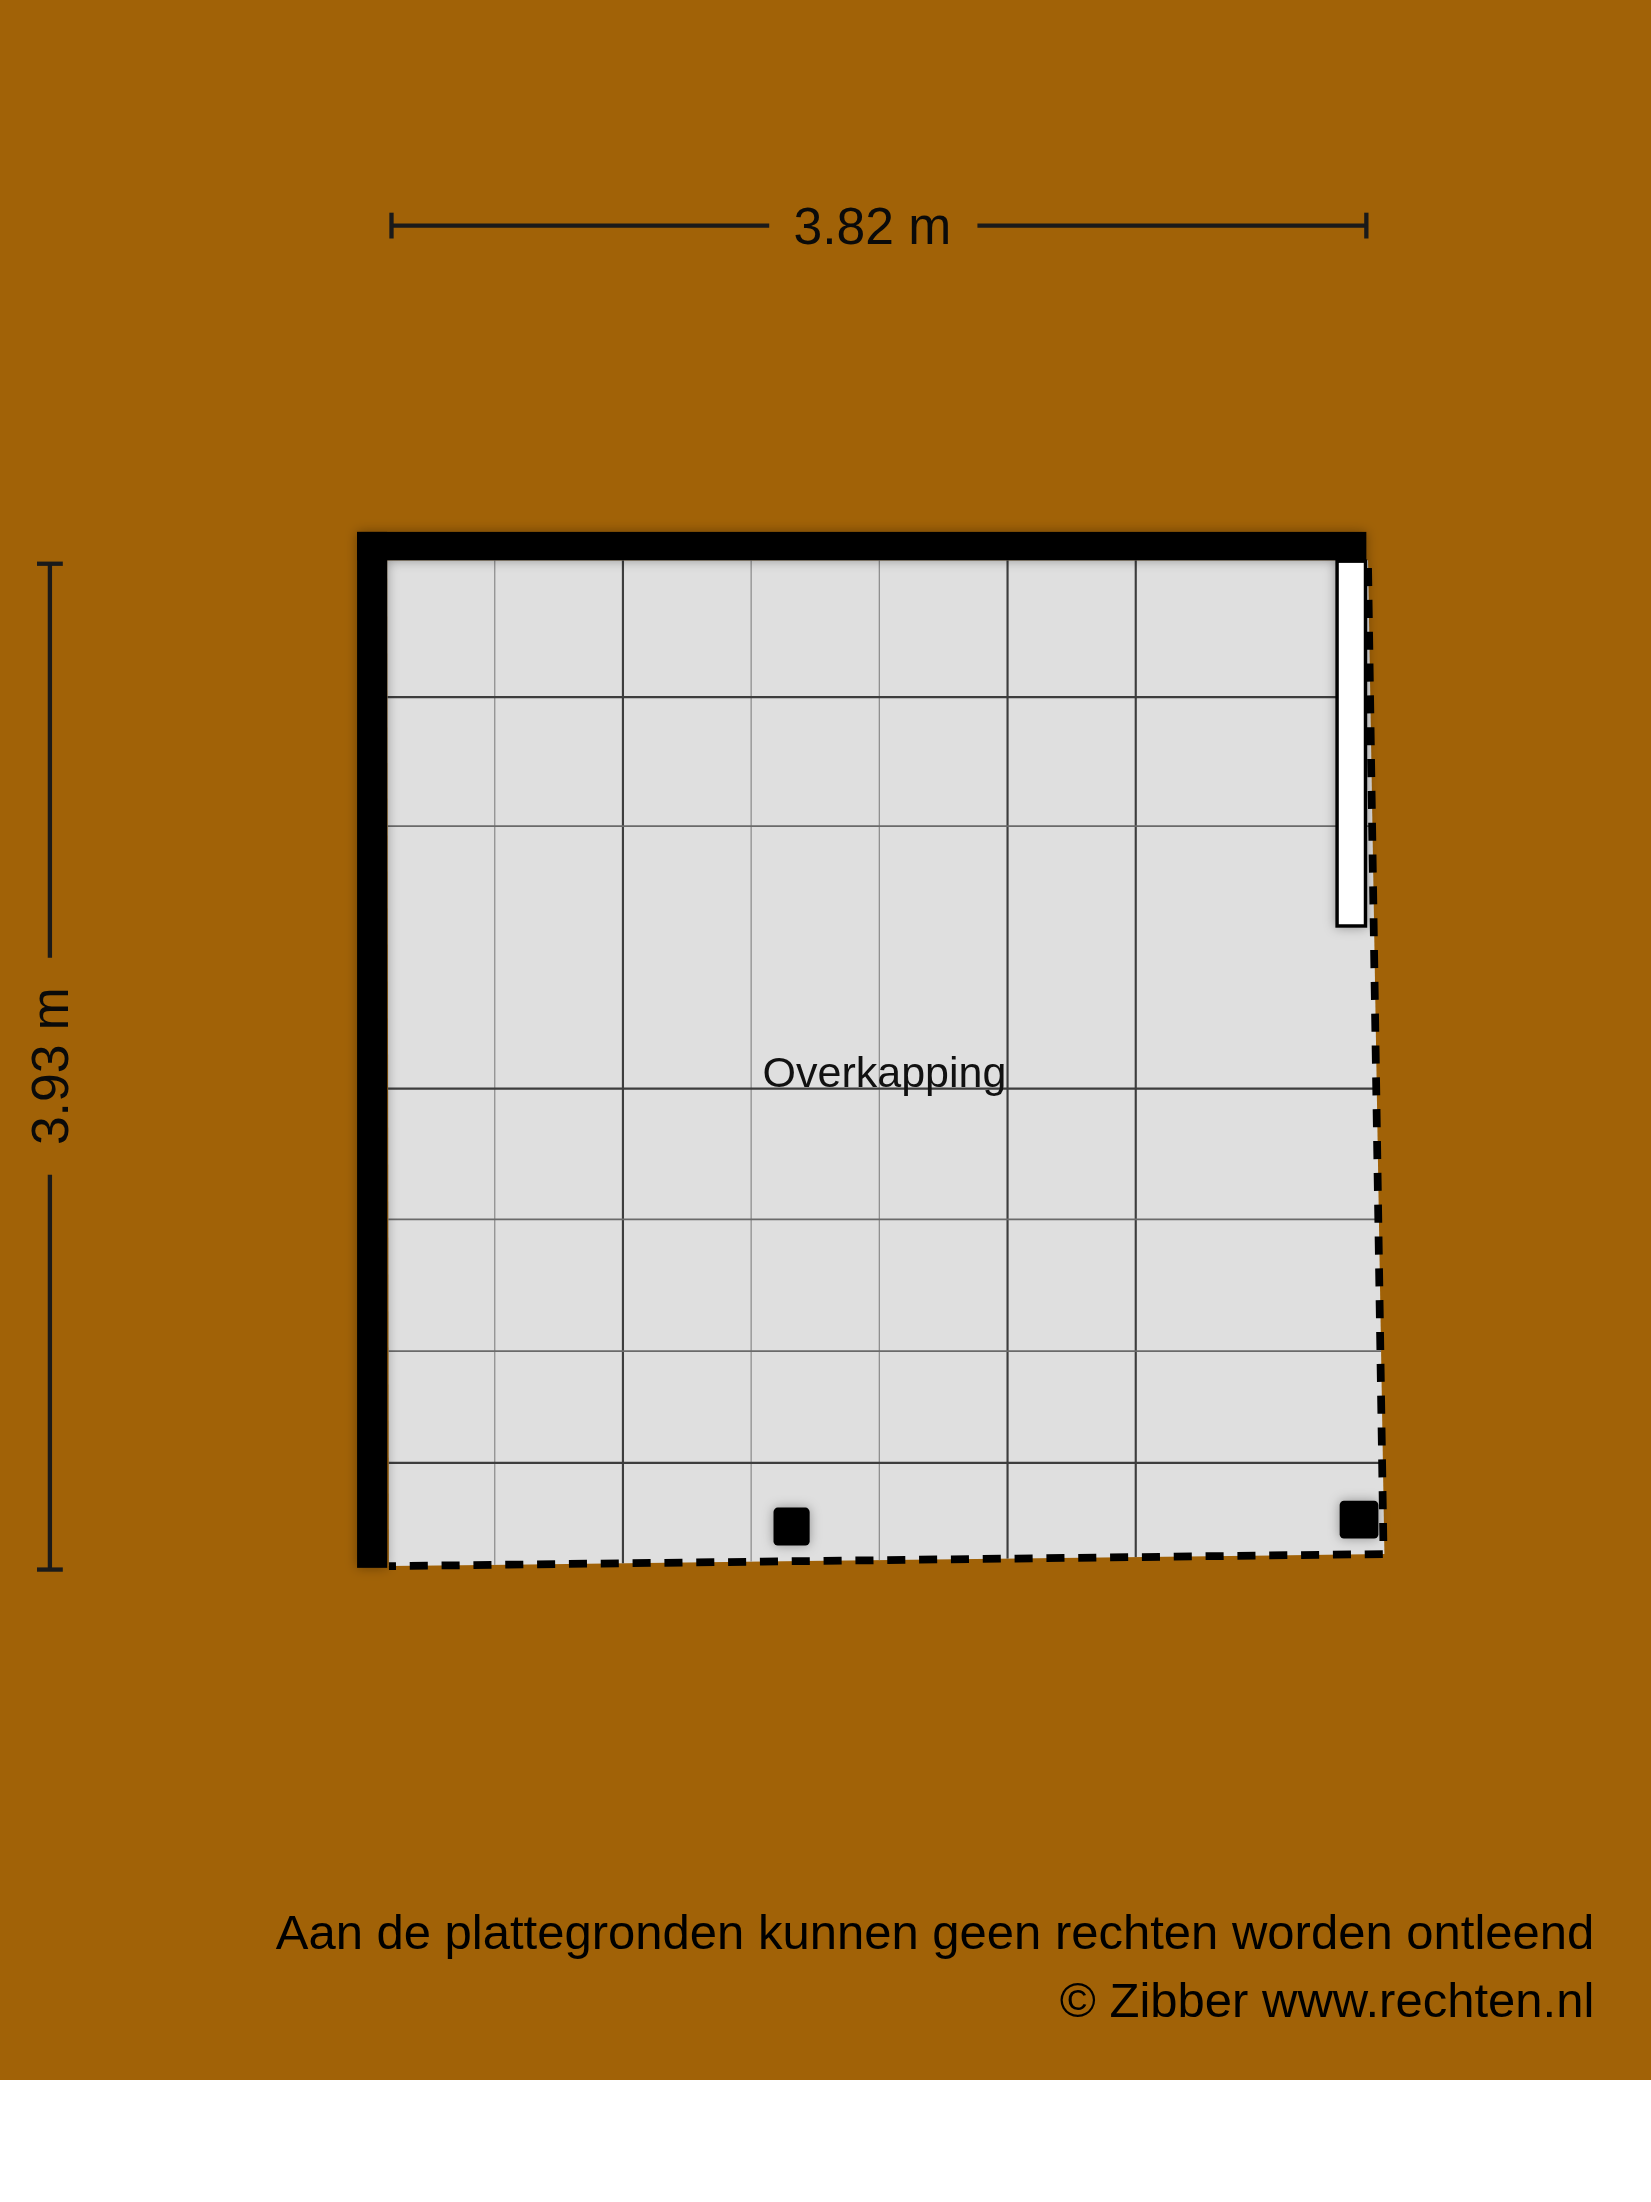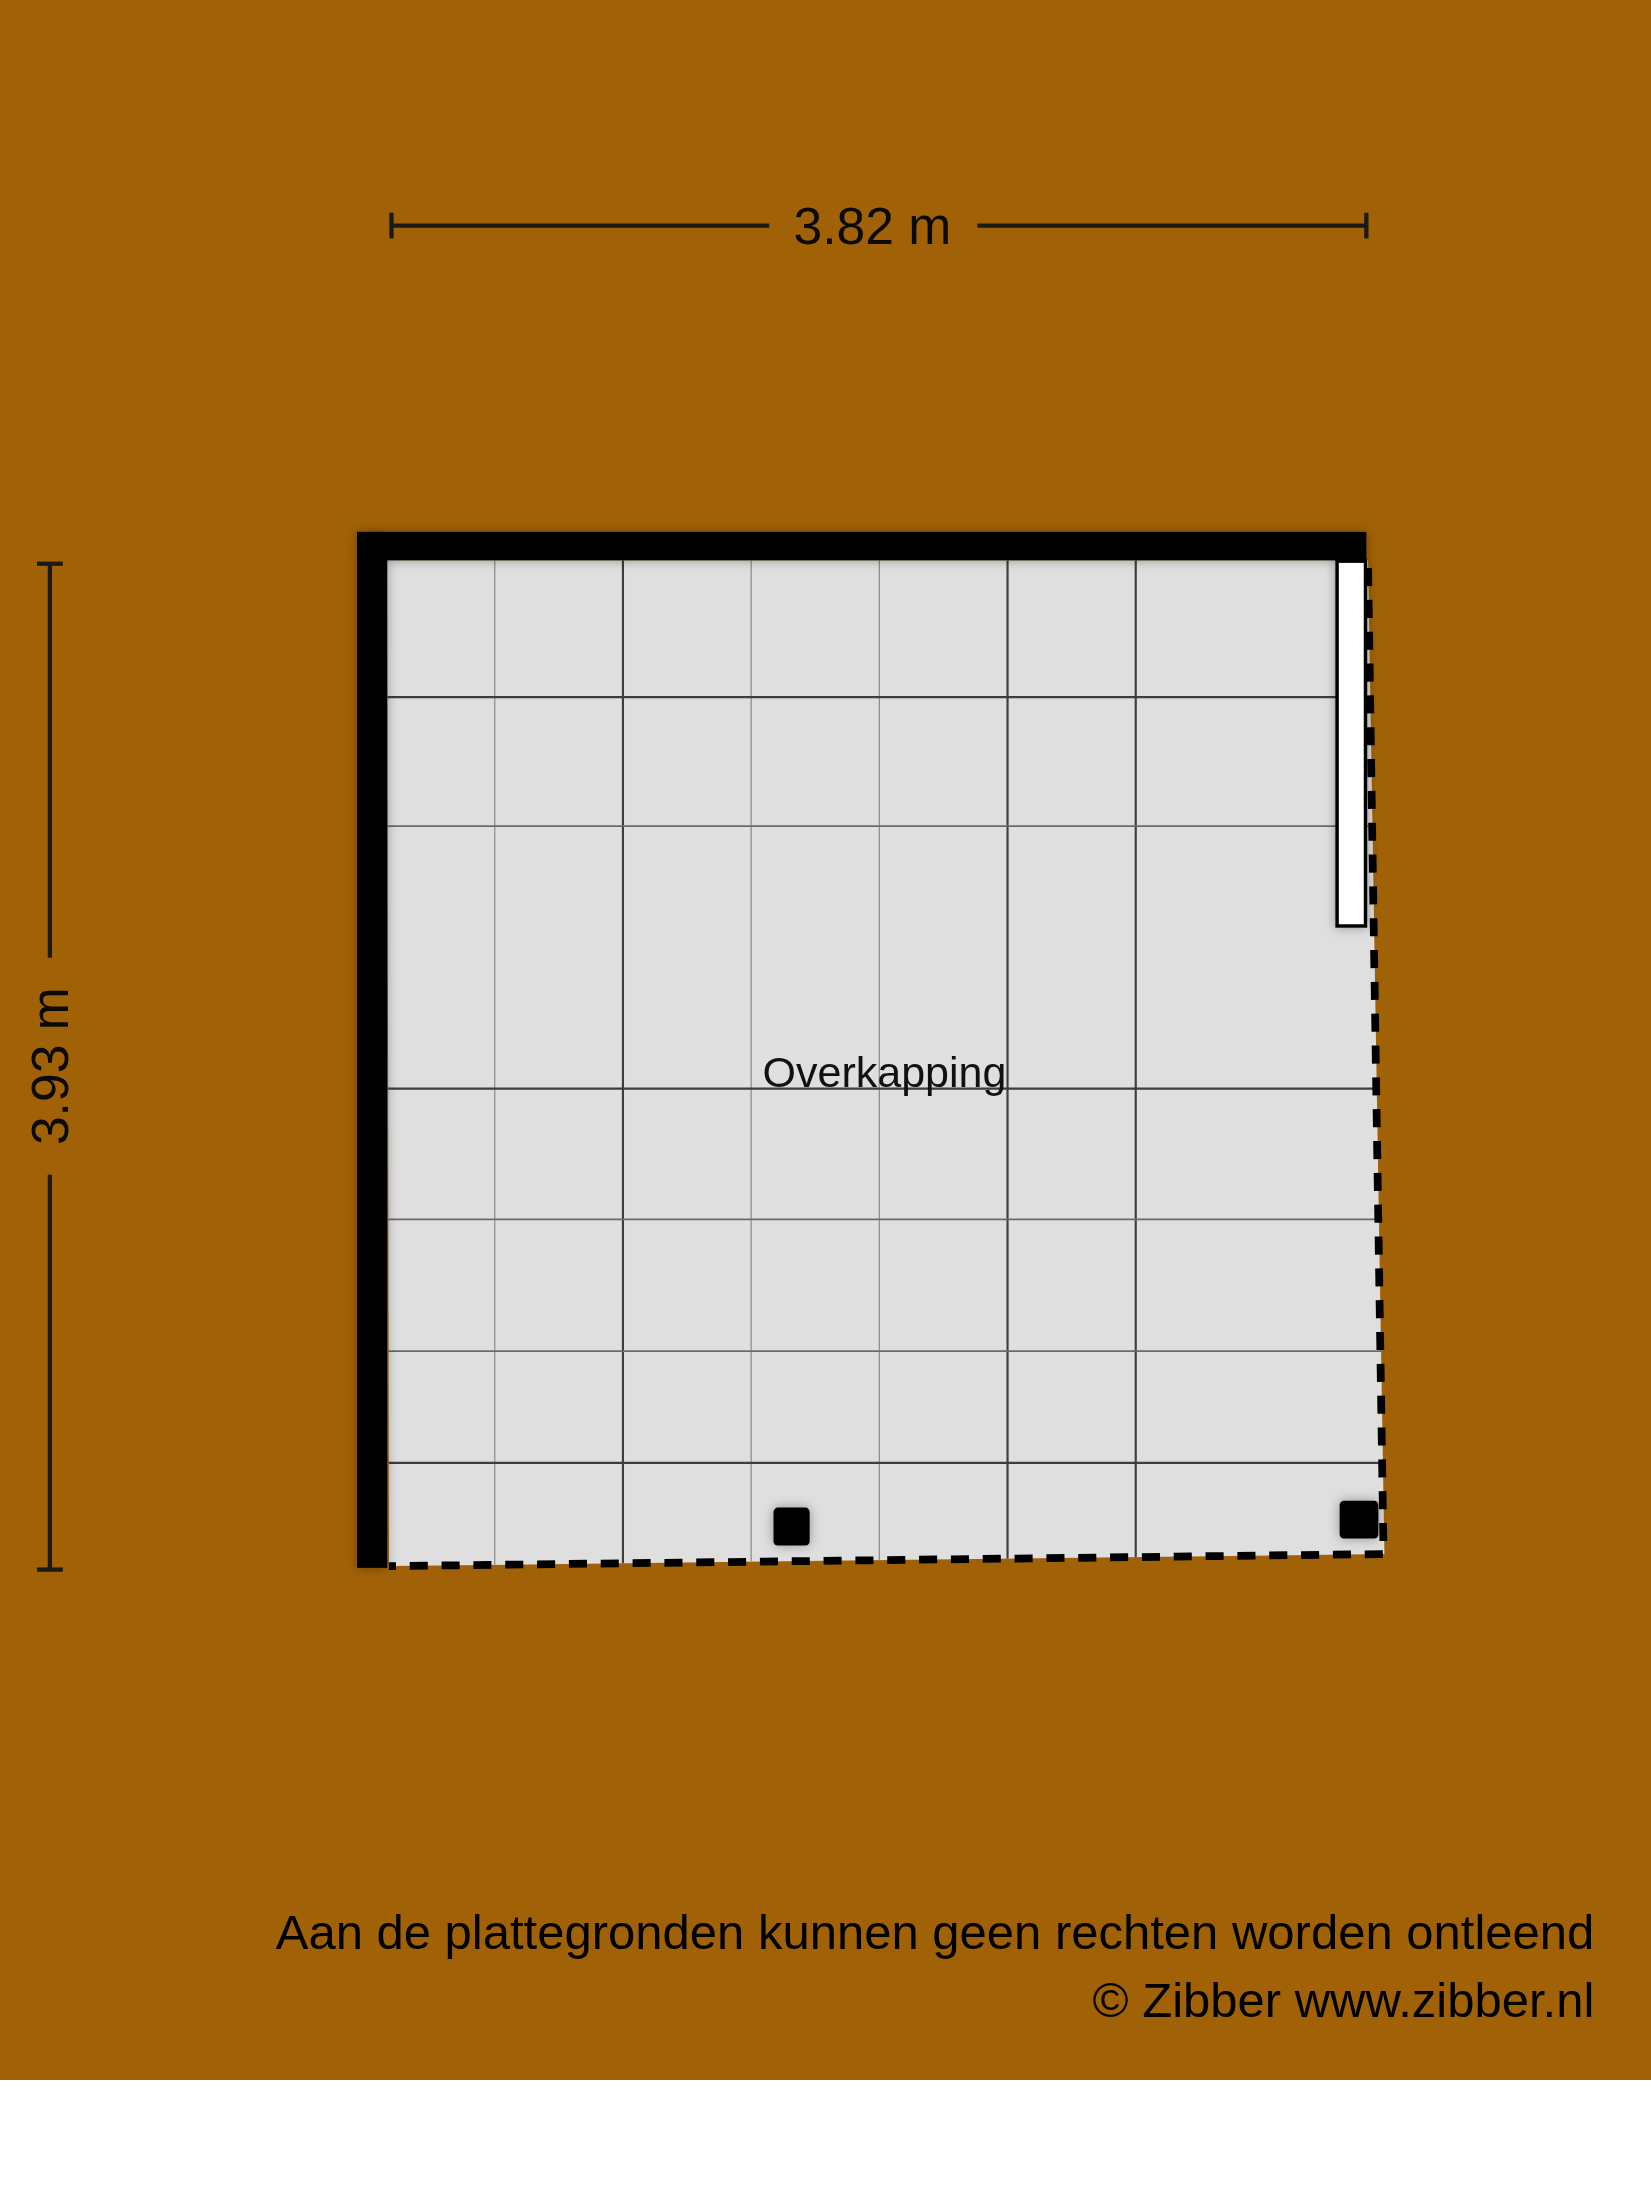--- a/index.html
+++ b/index.html
@@ -95,17 +95,17 @@
     </g>
 
     <polyline class="dashed-edge" points="1590,660 1608,1806 452,1820"></polyline>
 
     <text class="room-label" x="1028" y="1246" text-anchor="middle" dominant-baseline="central">Overkapping</text>
   </svg>
 
   
   <div id="footer">
     <div>Aan de plattegronden kunnen geen rechten worden ontleend</div>
-    <div>© Zibber www.zibber.nl</div>
+    <div>© Zibber www.rechten.nl</div>
   </div>
 
 </div>
 
 
 </body></html>

